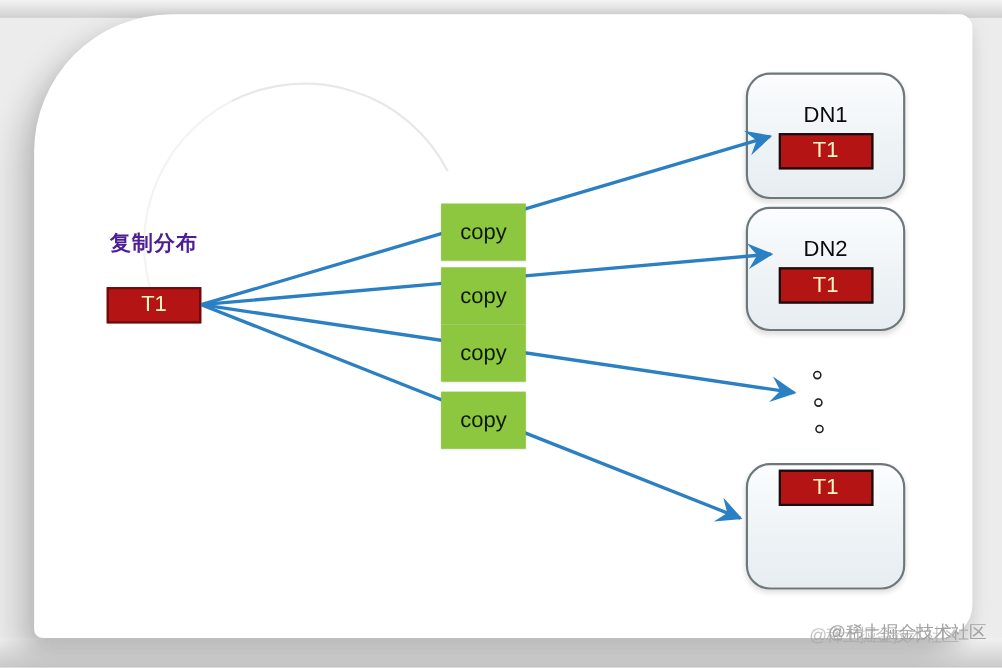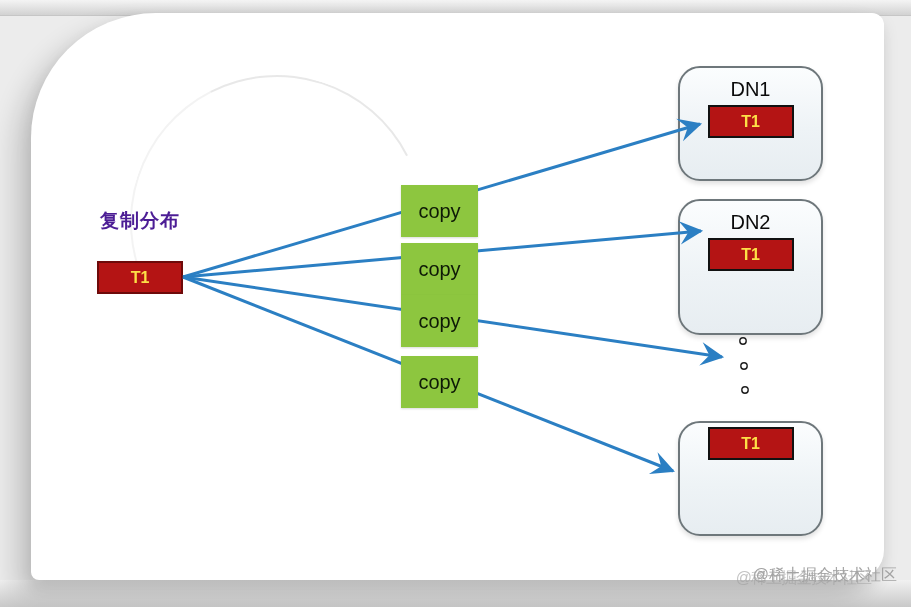--- a/index.html
+++ b/index.html
@@ -40,41 +40,41 @@
   }
   .title{
     position:absolute;left:100px;top:208px;
     font-size:19px;font-weight:bold;color:#4c1d95;letter-spacing:1px;
     z-index:4;
   }
   .tbox{
     display:flex;align-items:center;justify-content:center;
     background:var(--table-red);
     border:2px solid var(--table-red-border);
-    color:#fde047;font-size:16px;font-weight:bold;
+    color:#fef9c3;font-size:20px;font-weight:normal;
     box-sizing:border-box;
   }
   .source-t1{
     position:absolute;left:97px;top:261px;width:86px;height:33px;
     z-index:1;
   }
   .dn{
     position:absolute;left:678px;width:145px;height:115px;
     background:linear-gradient(180deg,#fbfdfe 0%,#eef3f6 55%,#e7edf1 100%);
     border:2px solid var(--node-border);
     border-radius:22px;
     box-sizing:border-box;
     box-shadow:0 3px 5px rgba(0,0,0,.12);
     z-index:1;
   }
   .dn1{top:66px;}
-  .dn2{top:199px;height:136px;}
+  .dn2{top:188px;height:113px;}
   .dnn{top:421px;}
   .dn-name{
-    margin-top:10px;text-align:center;
+    margin-top:26px;text-align:center;
     font-size:20px;color:#0a0a0a;
   }
   .wavy{
     text-decoration-line:underline;
     text-decoration-style:wavy;
     text-decoration-color:var(--wavy-underline-red);
     text-decoration-thickness:1.5px;
     text-underline-offset:3px;
   }
   .dn .tbox{

